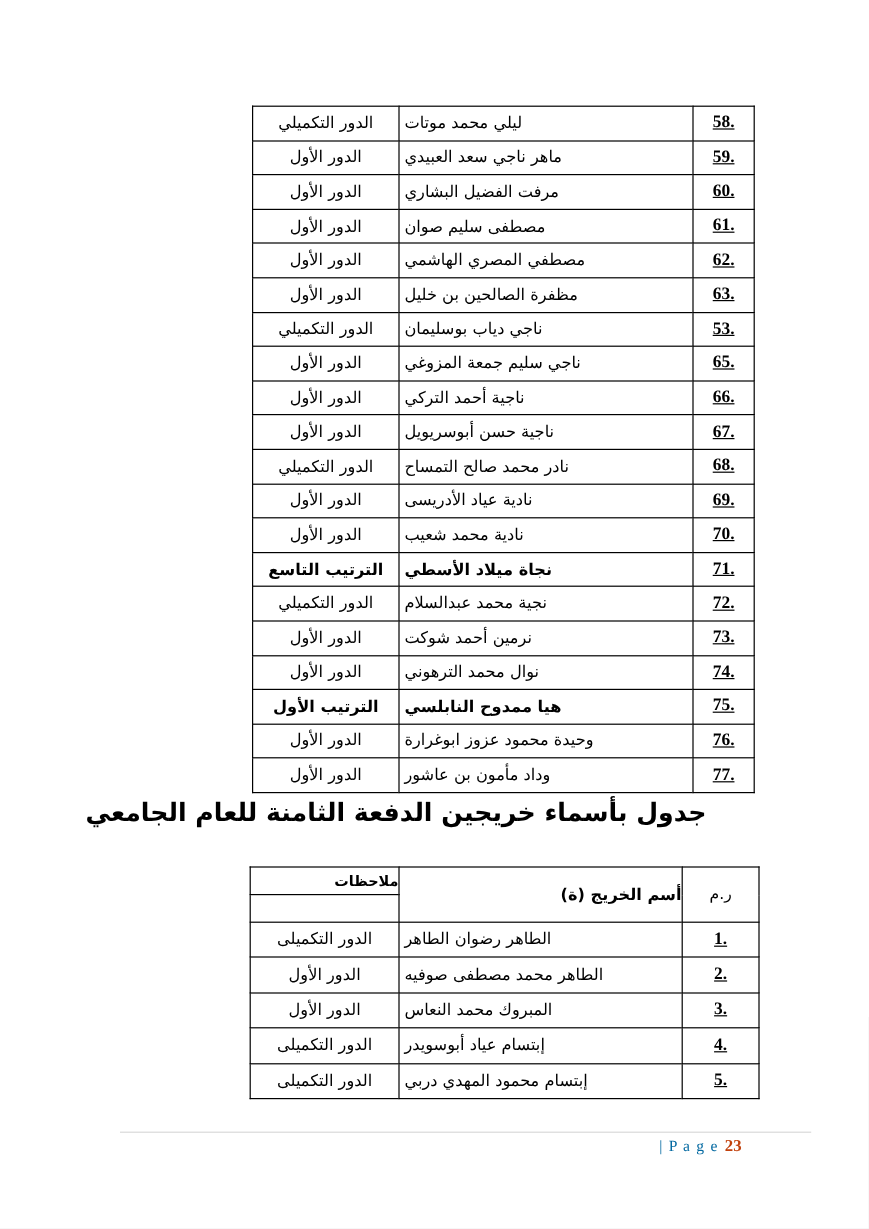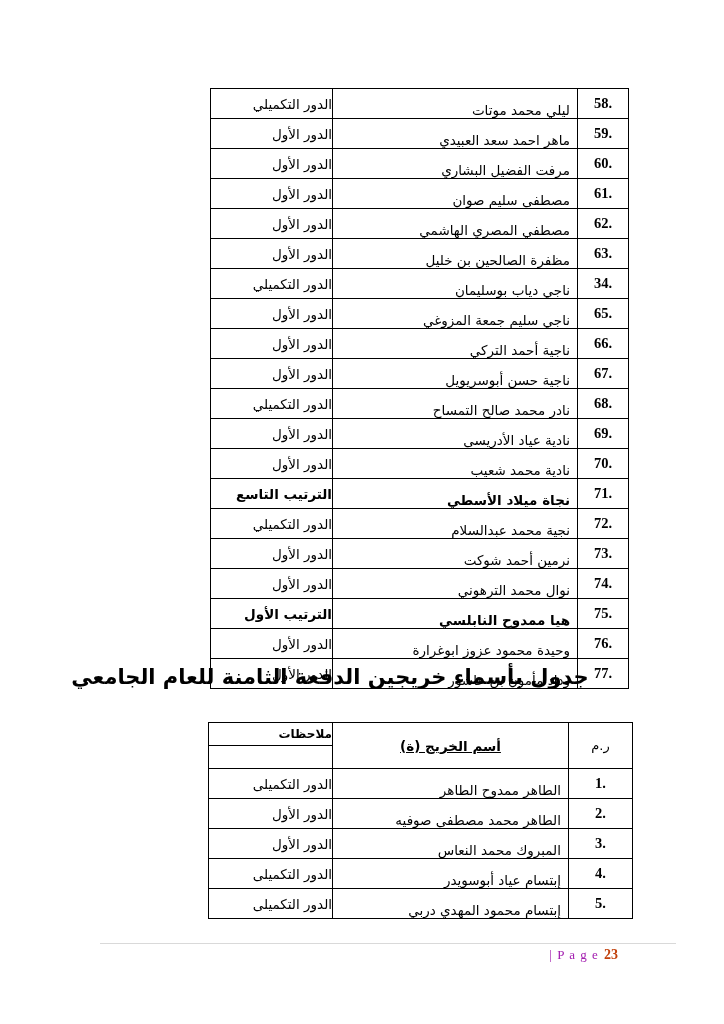--- a/index.html
+++ b/index.html
@@ -17,26 +17,26 @@
   .t1 { left:210px; top:88px; width:418px; }
   .t1 tr { height:28.6px; }
   
   .t2 { left:208px; top:722px; width:424px; }
   .t2 tbody.rows tr { height:29.4px; }
   .t2 tr.hrow { height:23px; }
   
   td.num {
     direction:ltr; text-align:center;
     font-family:"Liberation Serif", "DejaVu Sans", serif;
-    font-weight:bold; font-size:14.5px;
-  }
-  td.name { text-align:right; padding:13px 7px 0 4px; }
-  td.note { }
+    font-weight:bold; font-size:14.5px;text-decoration:underline;
+  }
+  td.name { text-align:left; padding:0 7px 0 4px; }
+  td.note { text-align:center; }
   tr.bold-row td { font-weight:bold;margin-left:12px; }
-  td.hname { text-align:center; font-weight:bold; font-size:13.5px;text-decoration:underline; }
+  td.hname { font-weight:bold; font-size:13.5px; }
   td.hnotes { font-weight:bold; font-size:12px; border-bottom:1px solid #000; }
   td.hnotes-empty { border-top:1px solid #000; }
   td.hnum {
     direction:rtl; text-align:center; font-size:13px; font-weight:normal;
   }
   
   .heading { position:absolute; top:659px; left:0; width:660px; text-align:center; }
   .heading-title {
     direction:rtl; font-weight:bold; font-size:21px; line-height:36px;
     letter-spacing:0.5px;
@@ -44,21 +44,21 @@
   .heading-year {
     direction:rtl; font-size:18px; line-height:23px;
     font-family:"Liberation Serif", "DejaVu Sans", serif; font-weight:bold;
   }
   
   .footer-line { position:absolute; top:943px; left:100px; width:576px; height:1px; background:#d9d9d9; }
   .footer {
     position:absolute; top:947px; left:100px; width:518px; text-align:right;
     font-family:"Liberation Serif", serif; font-size:13px;
   }
-  .footer .page-label { color:#a21caf; letter-spacing:1px; }
+  .footer .page-label { color:#0369a1; letter-spacing:1px; }
   .footer .page-number { color:#c2410c; font-weight:bold; font-size:14px; margin-left:2px; }
 </style>
 </head>
 <body>
 
 <div class="page">
 
   <table class="t1" dir="rtl">
     <colgroup>
         <col style="width:51px">
@@ -67,21 +67,21 @@
       </colgroup>
     <tbody class="rows">
   <tr>
     <td class="num">58.</td>
     <td class="name">ليلي محمد موتات</td>
     <td class="note">الدور التكميلي</td>
   </tr>
 
   <tr>
     <td class="num">59.</td>
-    <td class="name">ماهر احمد سعد العبيدي</td>
+    <td class="name">ماهر ناجي سعد العبيدي</td>
     <td class="note">الدور الأول</td>
   </tr>
 
   <tr>
     <td class="num">60.</td>
     <td class="name">مرفت الفضيل البشاري</td>
     <td class="note">الدور الأول</td>
   </tr>
 
   <tr>
@@ -96,21 +96,21 @@
     <td class="note">الدور الأول</td>
   </tr>
 
   <tr>
     <td class="num">63.</td>
     <td class="name">مظفرة الصالحين بن خليل</td>
     <td class="note">الدور الأول</td>
   </tr>
 
   <tr>
-    <td class="num">34.</td>
+    <td class="num">53.</td>
     <td class="name">ناجي دياب بوسليمان</td>
     <td class="note">الدور التكميلي</td>
   </tr>
 
   <tr>
     <td class="num">65.</td>
     <td class="name">ناجي سليم جمعة المزوغي</td>
     <td class="note">الدور الأول</td>
   </tr>
 
@@ -204,21 +204,21 @@
         <td class="hname" rowspan="2">أسم الخريج (ة)</td>
         <td class="hnotes">ملاحظات</td>
       </tr>
       <tr class="hrow">
         <td class="hnotes-empty"></td>
       </tr>
     </tbody>
     <tbody class="rows">
   <tr>
     <td class="num">1.</td>
-    <td class="name">الطاهر ممدوح الطاهر</td>
+    <td class="name">الطاهر رضوان الطاهر</td>
     <td class="note">الدور التكميلى</td>
   </tr>
 
   <tr>
     <td class="num">2.</td>
     <td class="name">الطاهر محمد مصطفى صوفيه</td>
     <td class="note">الدور الأول</td>
   </tr>
 
   <tr>

